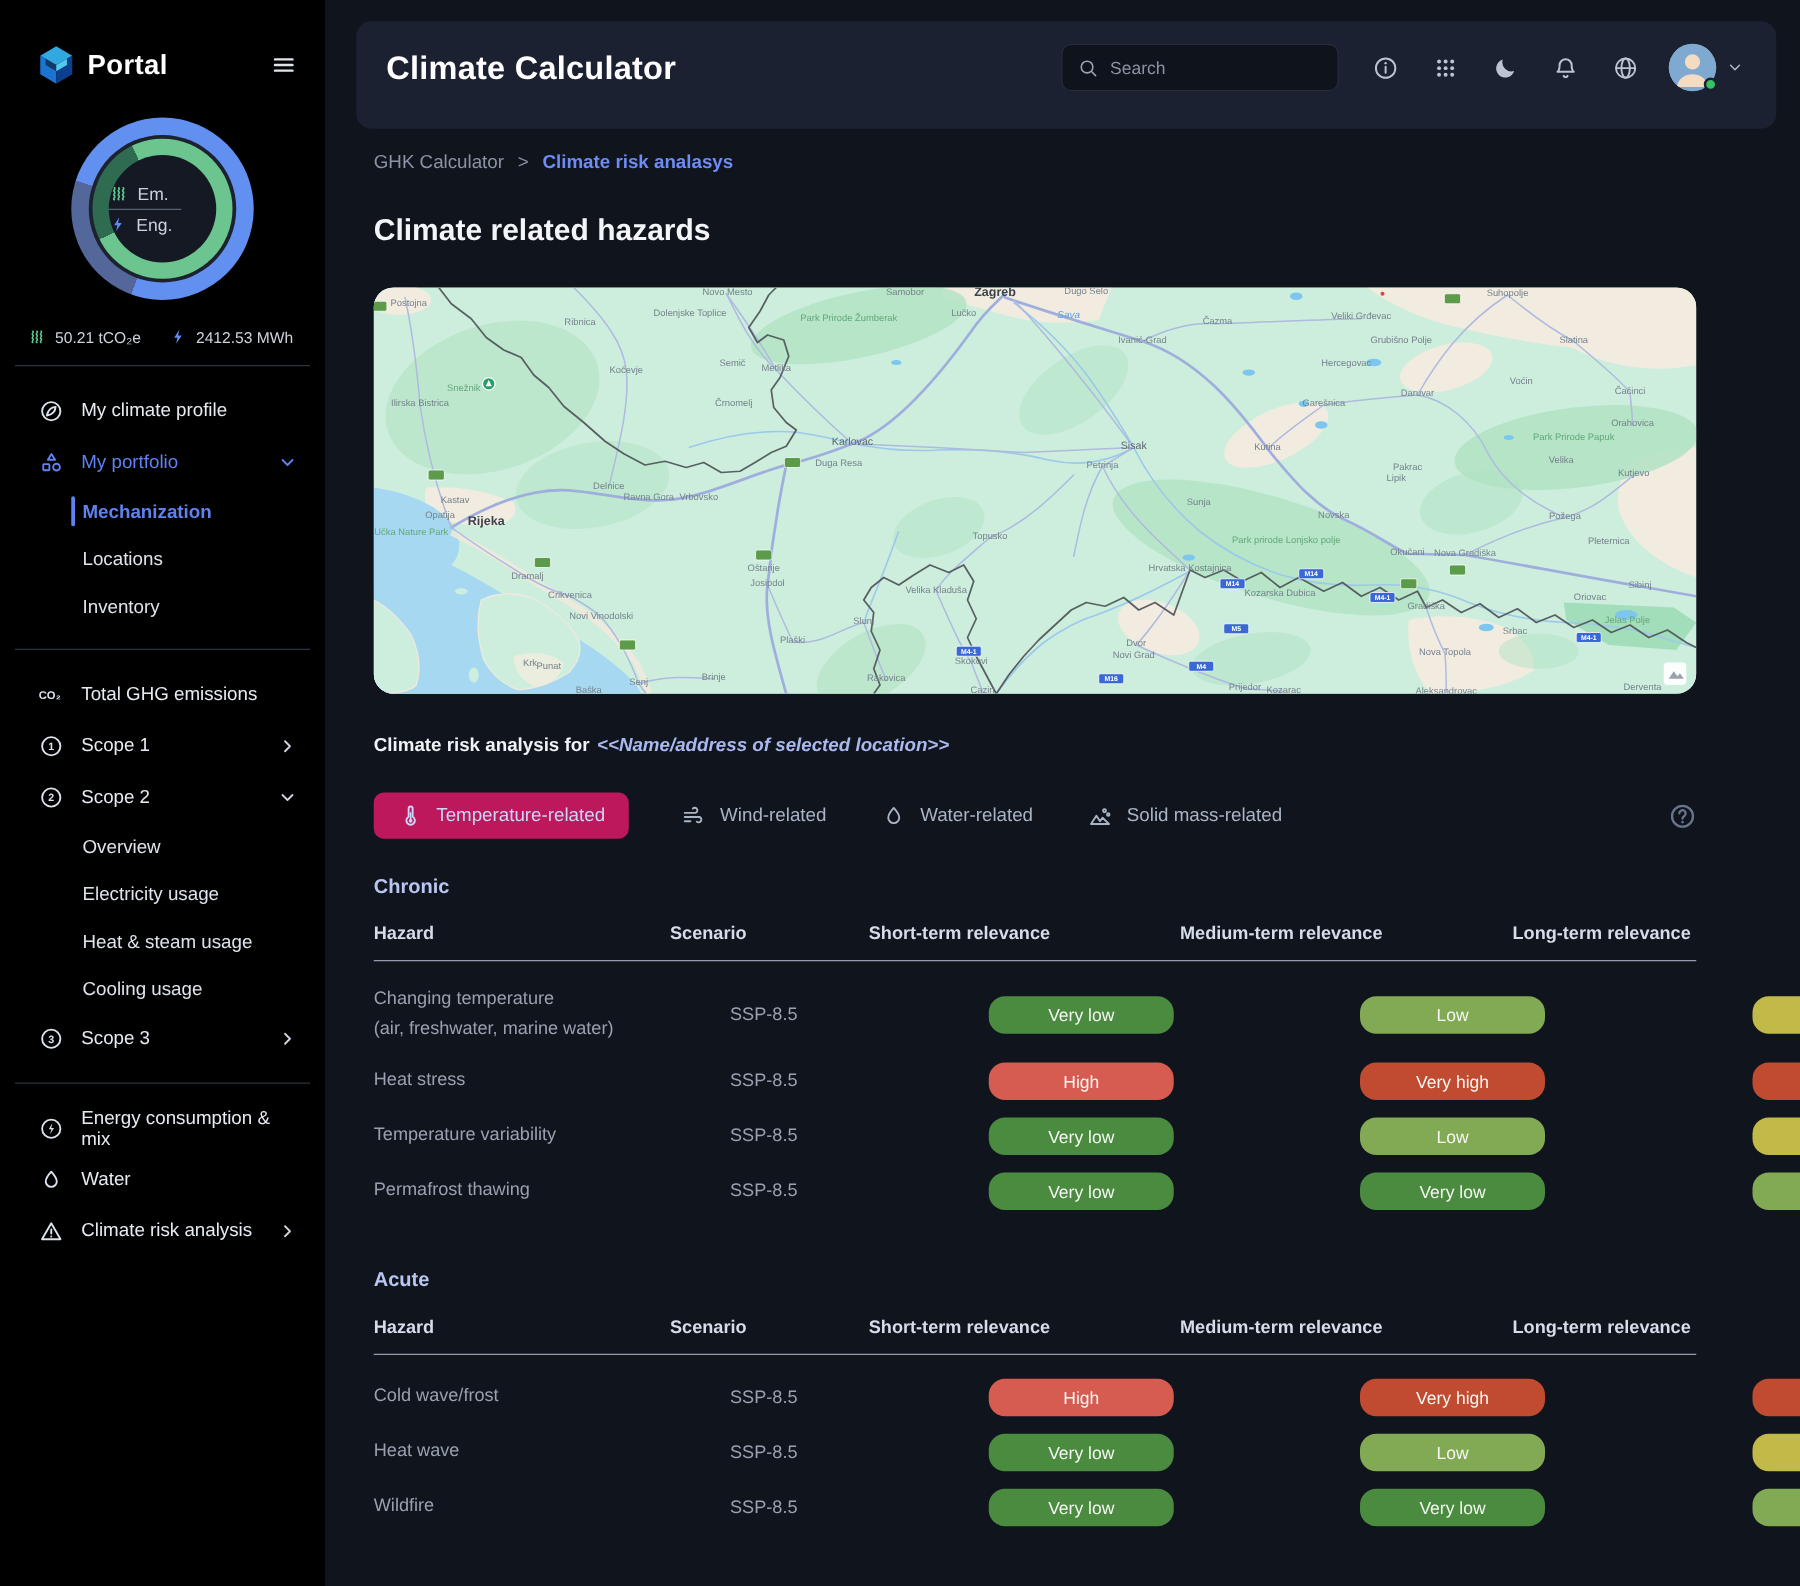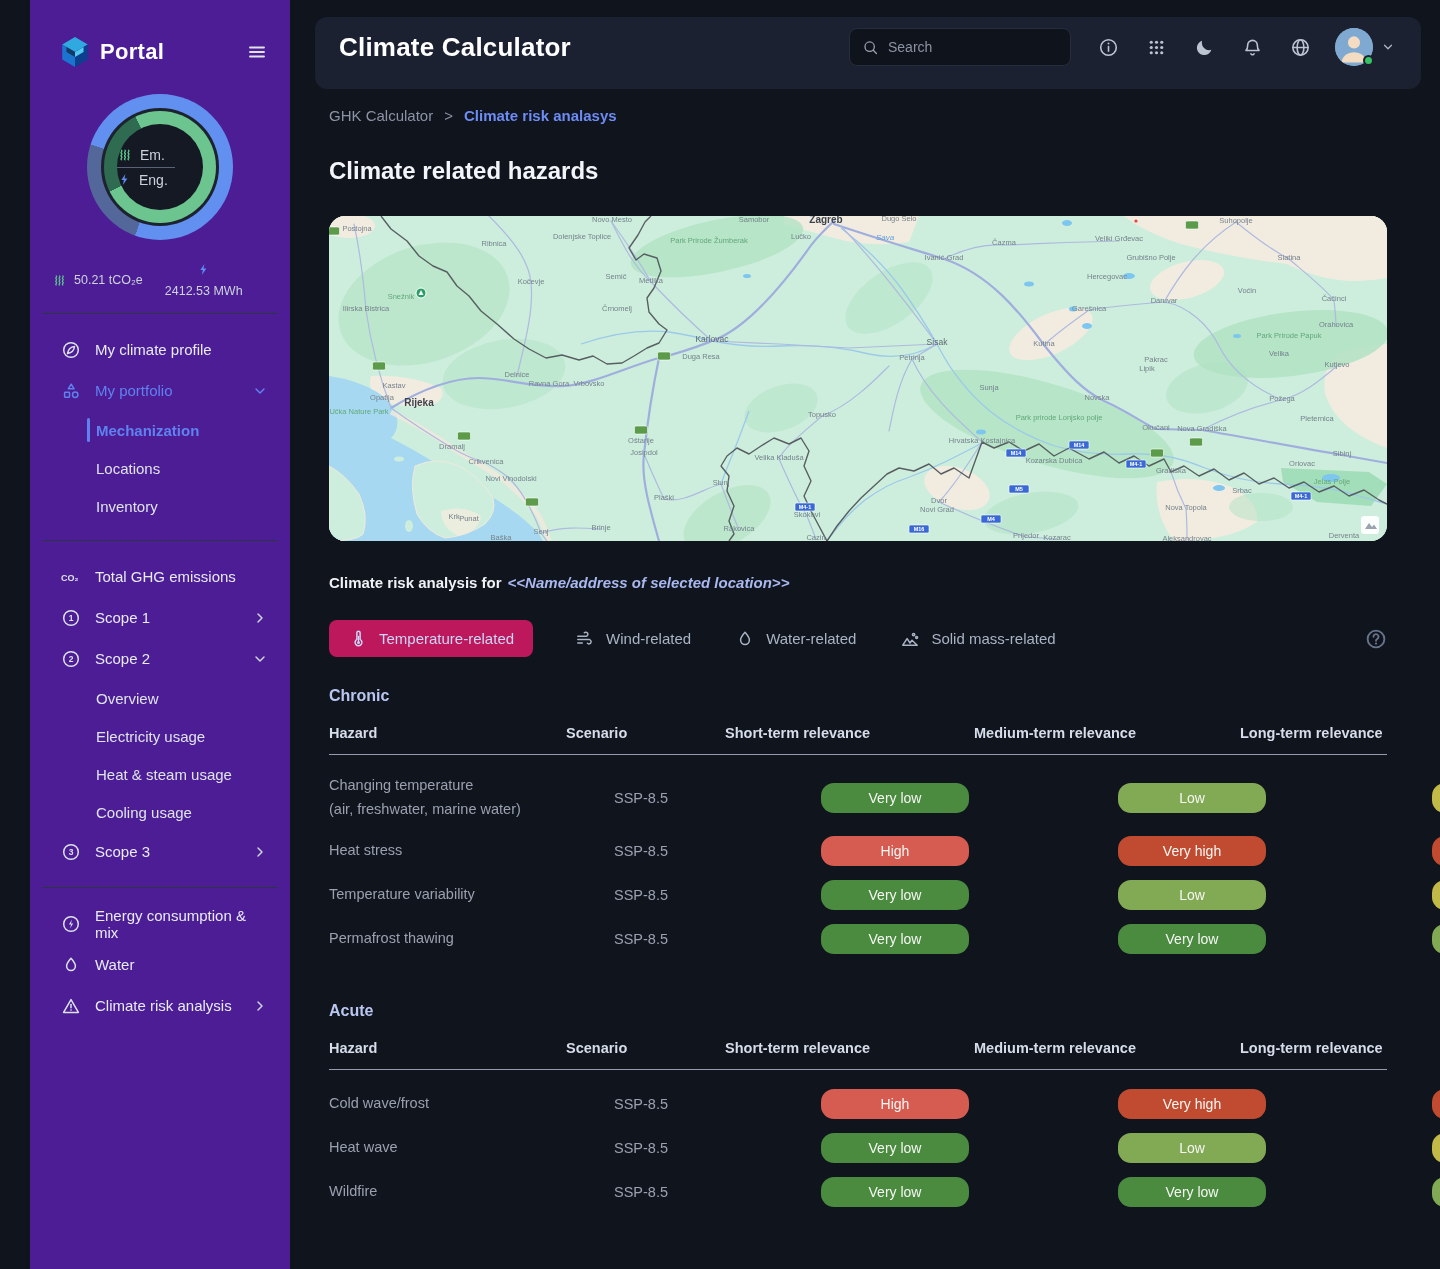--- a/index.html
+++ b/index.html
@@ -1,21 +1,21 @@
 <!DOCTYPE html>
 <html><head>
 <meta charset="utf-8">
 <style>
   * { margin:0; padding:0; box-sizing:border-box; }
   html,body { width:1440px; height:1269px; overflow:hidden; background:#10141d;
     font-family:"Liberation Sans","DejaVu Sans",sans-serif; -webkit-font-smoothing:antialiased; }
   body { display:flex; }
 
   
-  .sidebar { width:260px; min-width:260px; height:100%; background:#4c1d95; color:#e7ebf2;margin-left:30px; }
+  .sidebar { width:260px; min-width:260px; height:100%; background:#000000; color:#e7ebf2; }
   .brand-row { display:flex; align-items:center; padding:36px 22px 0 30px; }
   .brand-logo { width:30px; height:32px; margin-right:10px; }
   .brand-name { font-size:22px; font-weight:bold; color:#fff; letter-spacing:.3px; }
   .hamburger { margin-left:auto; width:22px; height:20px; color:#dfe4ec; cursor:pointer; }
 
   .gauge-wrap { display:flex; justify-content:center; margin-top:26px; }
   .gauge { position:relative; width:146px; height:146px; }
   .g1 { position:absolute; inset:0; border-radius:50%;
         background:conic-gradient(from 0deg,#6190f0 0deg 200deg,#53679b 200deg 288deg,#6190f0 288deg 360deg); }
   .g2 { position:absolute; inset:14px; border-radius:50%; background:#1c222e; }
@@ -23,39 +23,39 @@
         background:conic-gradient(from 0deg,#6cc48f 0deg 244deg,#2e6b51 244deg 334deg,#6cc48f 334deg 360deg); }
   .g4 { position:absolute; inset:30px; border-radius:50%; background:#141924;
         display:flex; flex-direction:column; align-items:flex-start; justify-content:center; }
   .g-row { display:flex; align-items:center; gap:7px; font-size:14px; color:#ccd3df; padding:4px 0; }
   .g-div { width:58px; height:1px; background:#5a6277; }
   .icon-wave { color:#5ecb8e; width:16px; height:16px; }
   .icon-bolt { color:#5f8df5; width:15px; height:15px; }
 
   .stats { display:flex; align-items:center; gap:8px; padding:22px 10px 0 22px; }
   .stat { display:flex; align-items:center; gap:7px; font-size:12.5px; color:#ccd3dd; white-space:nowrap; }
-  .stat + .stat { margin-left:14px;flex-direction:column; }
+  .stat + .stat { margin-left:14px; }
   .stat .icon-wave,.stat .icon-bolt { width:15px; height:15px; }
 
   .nav-divider { height:1px; background:#2d3443; margin:15px 12px; }
   .nav-item { display:flex; align-items:center; height:41px; padding:0 22px 0 30px;
     font-size:15px; color:#e7ebf2; cursor:pointer; }
   .nav-item .nicon { width:22px; min-width:22px; height:20px; margin-right:13px; color:#dde3ec;
     display:flex; align-items:flex-end; justify-content:center; }
   .nav-item.active, .nav-item.active .nicon, .nav-item.active .chev { color:#5f82f0; }
   .chev { margin-left:auto; width:16px; height:16px; color:#cfd6e2; }
   .nav-sub-item { display:flex; align-items:center; height:38px; padding-left:66px;
     font-size:15px; color:#dfe4ec; position:relative; cursor:pointer; }
   .nav-sub-item.active { color:#5f82f0; font-weight:bold; }
   .nav-sub-item.active::before { content:""; position:absolute; left:57px; top:7px; bottom:7px;
     width:3px; border-radius:2px; background:#5f82f0; }
 
   
   .main { flex:1; height:100%; padding:17px 19px 0 25px; }
-  .topbar { height:72px; background:#1b2130; border-radius:12px; display:flex; align-items:center;
+  .topbar { height:86px; background:#1b2130; border-radius:12px; display:flex; align-items:center;
     padding:0 26px 12px 24px; }
   .app-title { font-size:26px; font-weight:bold; color:#fff; letter-spacing:.2px; }
   .search-box { margin-left:auto; width:222px; height:38px; background:#0f131c; border:1px solid #262d3d;
     border-radius:8px; display:flex; align-items:center; padding:0 12px; gap:9px; }
   .search-box .sicon { width:17px; height:17px; color:#9aa3b2; }
   .search-box input { background:transparent; border:none; outline:none; color:#cfd5de; font-size:14px;
     width:150px; font-family:inherit; }
   .search-box input::placeholder { color:#8b93a3; }
   .top-icons { display:flex; align-items:center; gap:27px; margin-left:27px; }
   .tico { width:21px; height:21px; color:#bcc4d2; cursor:pointer; }

